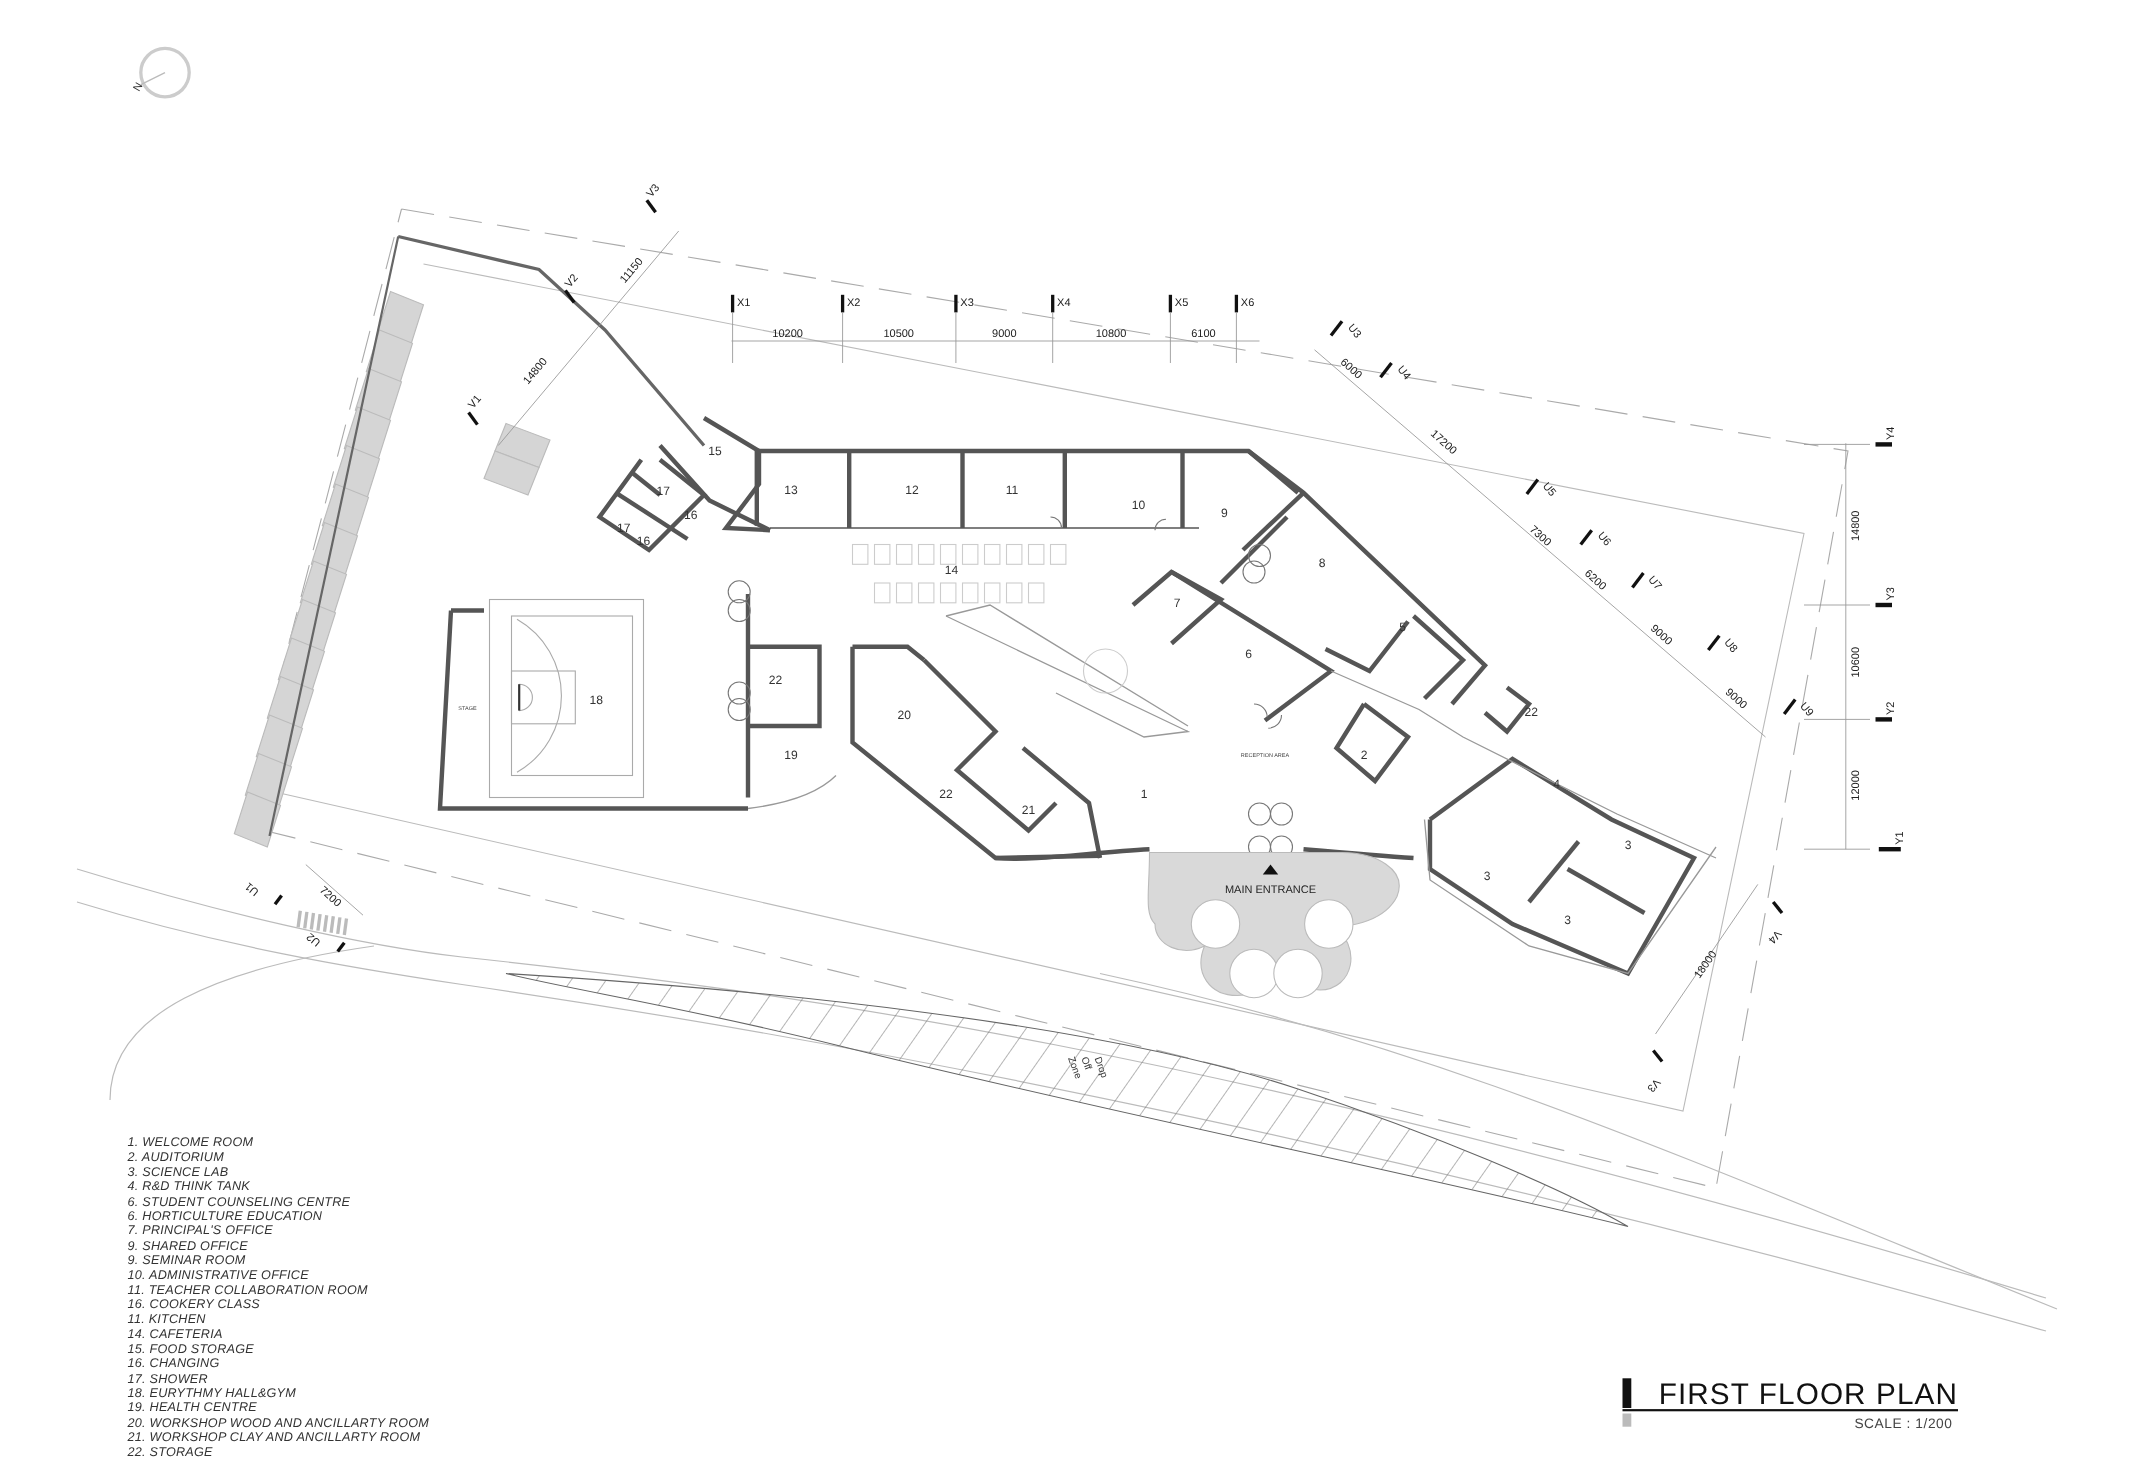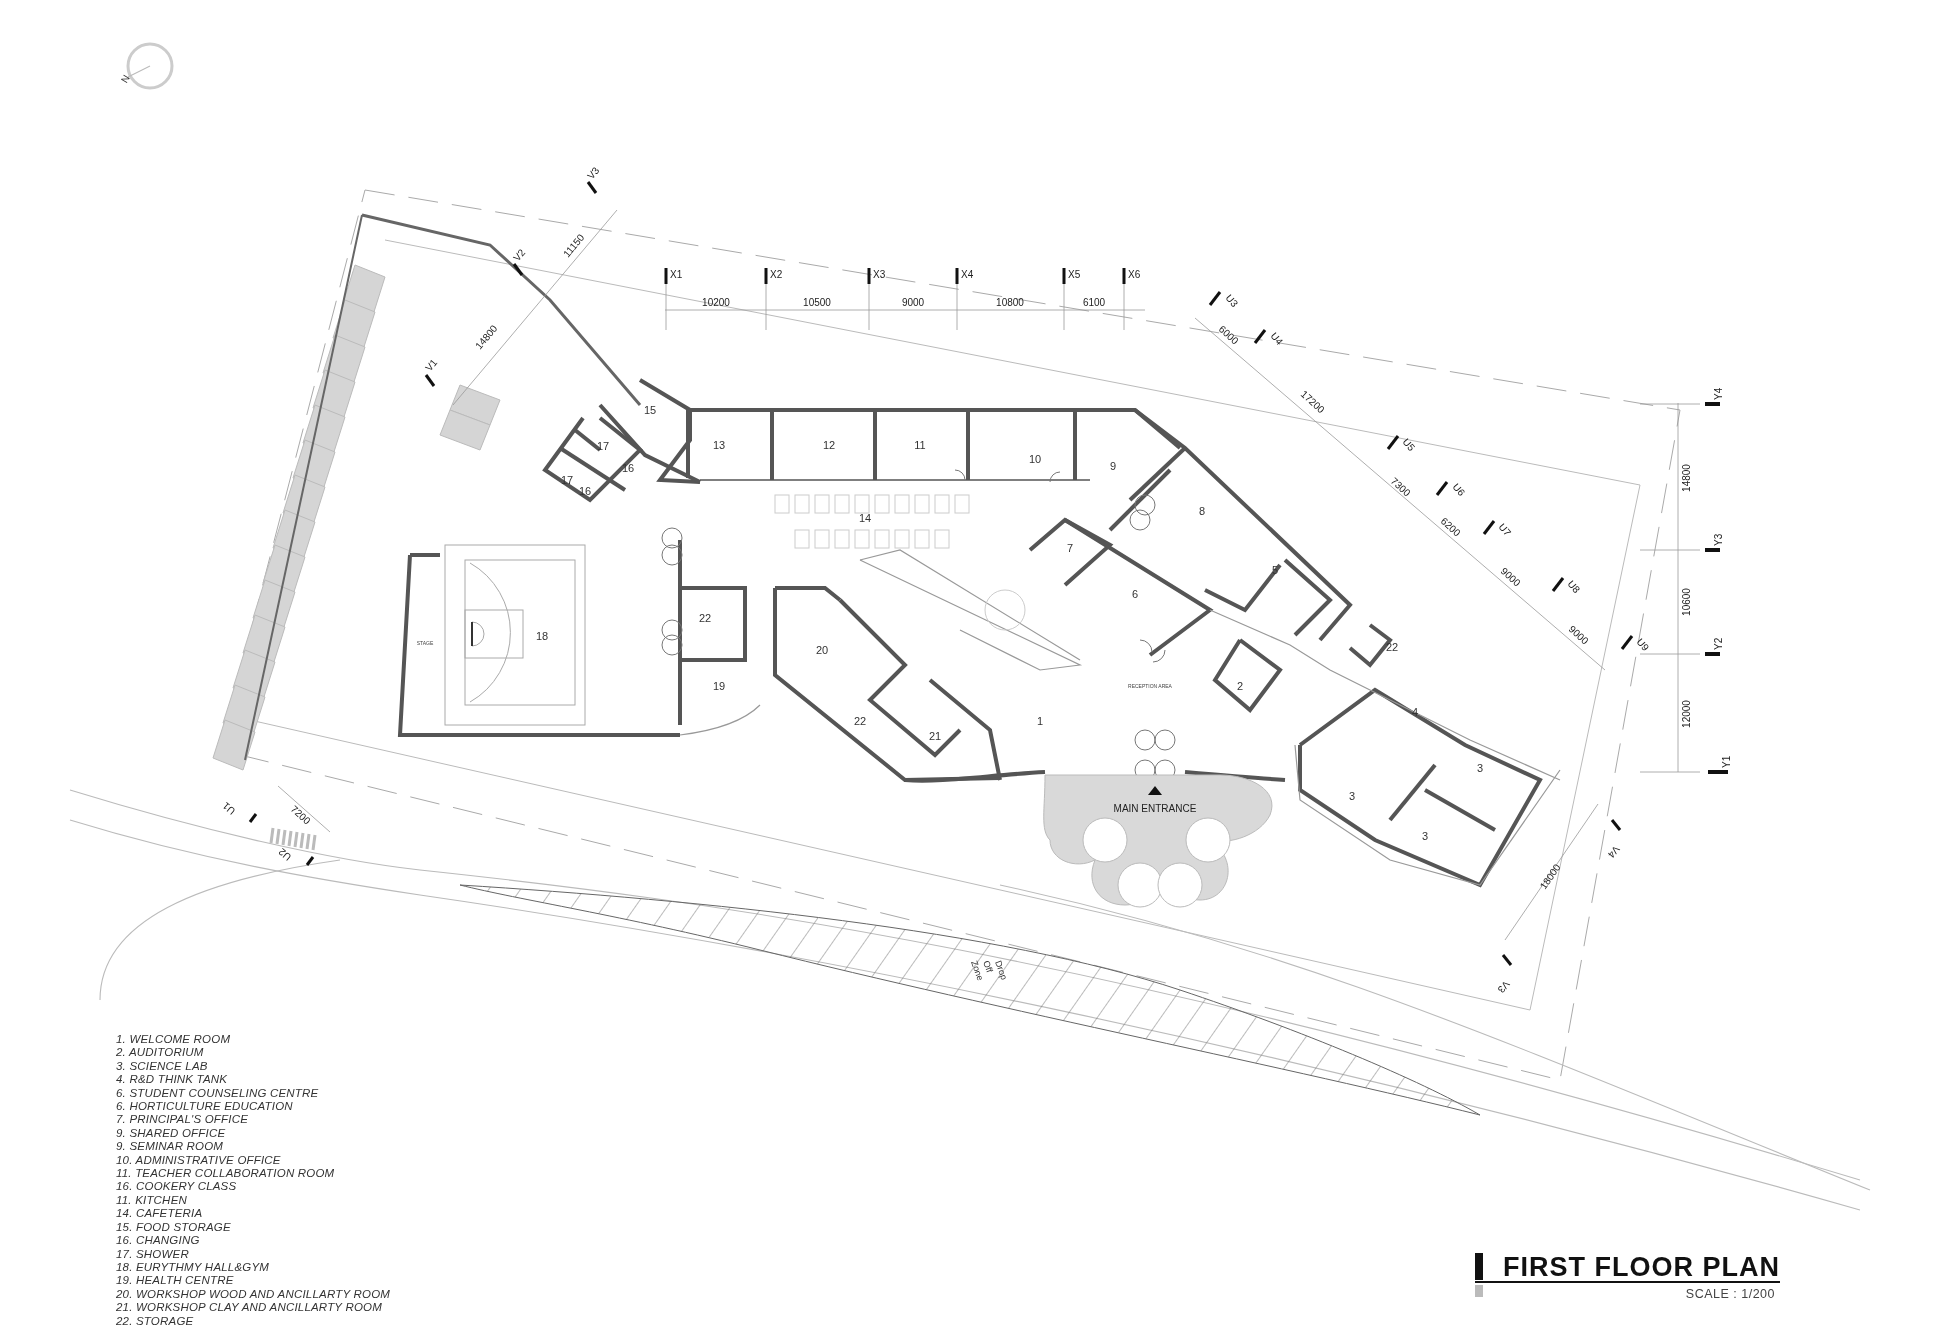--- a/index.html
+++ b/index.html
@@ -7,21 +7,21 @@
          font-family:"Liberation Sans", sans-serif; color:#222; }
   #plan { position:absolute; left:0; top:0; width:1940px; height:1340px; }
   .legend { position:absolute; left:116px; top:1033px; font-size:11.5px; line-height:13.4px;
             color:#333; letter-spacing:0.2px;font-style:italic; }
   .legend div { white-space:nowrap; }
   .title-block { position:absolute; left:1475px; top:1250px; width:315px; height:70px; }
   .title-block .bar1 { position:absolute; left:0; top:3px; width:8px; height:27px; background:#111; }
   .title-block .bar2 { position:absolute; left:0; top:35px; width:8px; height:12px; background:#bbb; }
   .title-block .rule { position:absolute; left:0; top:31px; width:305px; height:2px; background:#111; }
   .title-block .title { position:absolute; right:10px; top:2px; font-size:27px; letter-spacing:1px;
-            font-weight:bold; color:#111; }
+            font-weight:normal; color:#111; }
   .title-block .scale { position:absolute; right:15px; top:37px; font-size:12.5px; color:#444; letter-spacing:0.5px;text-align:center; }
   svg text { font-family:"Liberation Sans", sans-serif; }
 </style>
 </head>
 <body>
 
 <svg id="plan" width="1940" height="1340" viewBox="0 0 1940 1340">
 
   <g>
     <circle cx="150" cy="66" r="22" fill="none" stroke="#ccc" stroke-width="3"></circle>

